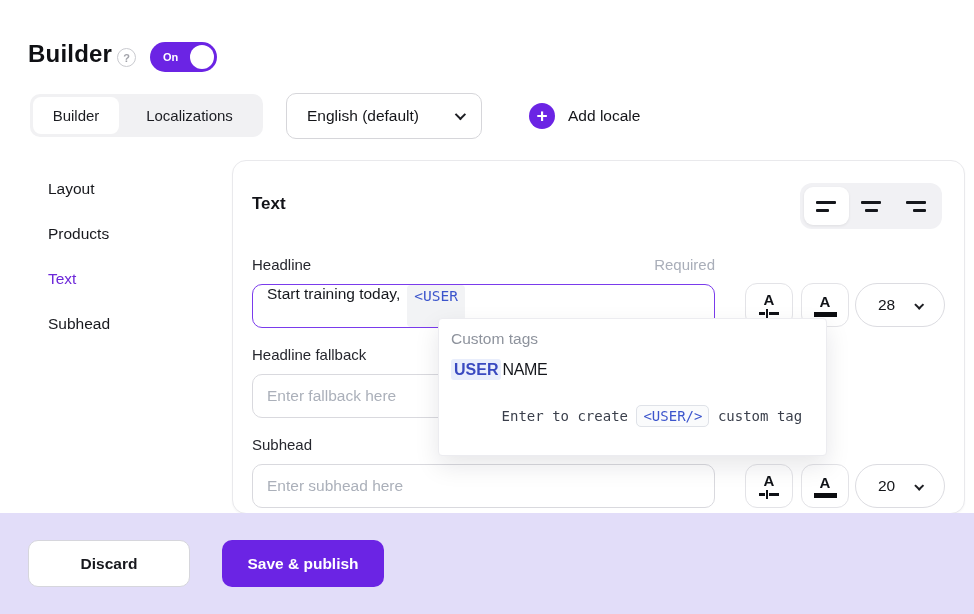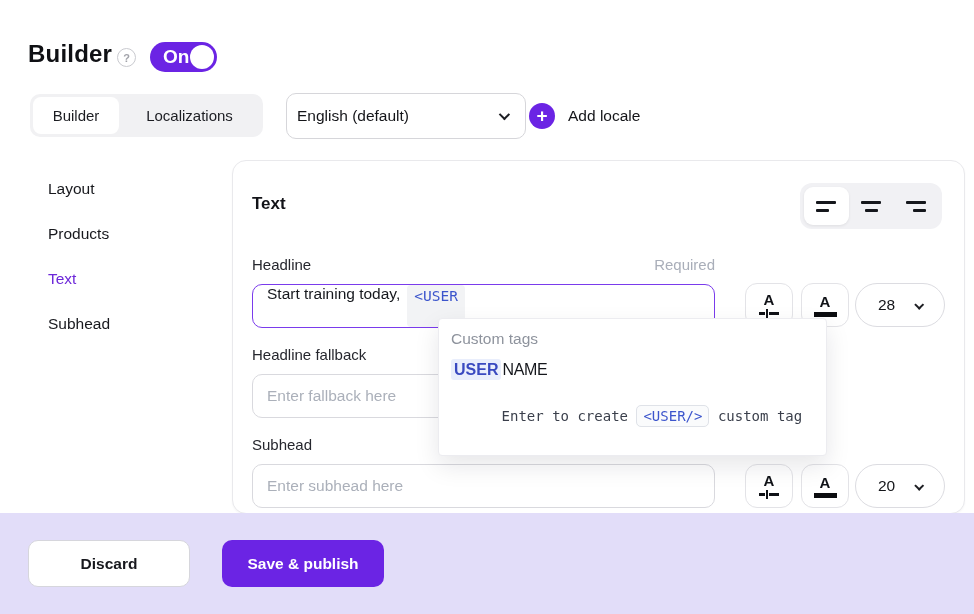--- a/index.html
+++ b/index.html
@@ -5,33 +5,33 @@
   * { margin:0; padding:0; box-sizing:border-box; }
   html,body { background:#ffffff; }
   body { font-family:"Liberation Sans", sans-serif; color:#17181d; }
   .stage { position:relative; width:974px; height:614px; background:#fff; overflow:hidden; }
 
   
   .page-title { position:absolute; left:28px; top:40px; font-size:24px; font-weight:700; color:#0f1014; letter-spacing:.2px; }
   .help-icon { position:absolute; left:117px; top:48px; width:19px; height:19px; border:1.5px solid #c9cacf; border-radius:50%;
     display:flex; align-items:center; justify-content:center; font-size:11px; font-weight:700; color:#a2a3aa; }
   .toggle { position:absolute; left:150px; top:42px; width:67px; height:30px; background:#6b24e4; border-radius:16px; cursor:pointer; }
-  .toggle-label { position:absolute; left:13px; top:50%; transform:translateY(-50%); color:#fff; font-size:19px; font-weight:700; }
+  .toggle-label { position:absolute; left:13px; top:50%; transform:translateY(-50%); color:#fff; font-size:11px; font-weight:700; }
   .toggle-knob { position:absolute; right:3px; top:3px; width:24px; height:24px; background:#fff; border-radius:50%; }
 
   
   .tabs { position:absolute; left:30px; top:94px; height:43px; background:#f1f1f3; border-radius:10px; display:flex; align-items:center; padding:3px; }
   .tab { height:37px; display:flex; align-items:center; justify-content:center; font-size:15px; color:#1c1d22; border-radius:8px; cursor:pointer; }
   .tab.active { background:#fff; }
   .tab-builder { width:86px; }
   .tab-localizations { width:141px; }
 
   
-  .lang-select { position:absolute; left:286px; top:93px; width:240px; height:46px; border:1px solid #d6d6da; border-radius:10px;
-    background:#fff; display:flex; align-items:center; padding:0 18px 0 10px; cursor:pointer; }
+  .lang-select { position:absolute; left:286px; top:93px; width:196px; height:46px; border:1px solid #d6d6da; border-radius:10px;
+    background:#fff; display:flex; align-items:center; padding:0 18px 0 20px; cursor:pointer; }
   .lang-select .label { font-size:15.5px; color:#141519; flex:1; }
   .chev { width:8px; height:8px; border-right:2px solid #1d1e23; border-bottom:2px solid #1d1e23; transform:rotate(45deg) translateY(-2px); }
   .add-locale { position:absolute; left:529px; top:103px; display:flex; align-items:center; gap:13px; cursor:pointer; }
   .plus-icon { width:26px; height:26px; border-radius:50%; background:#6b24e4; color:#fff; display:flex; align-items:center; justify-content:center;
     font-size:19px; font-weight:700; line-height:1; padding-bottom:2px; }
   .add-locale .label { font-size:15.5px; color:#141519; }
 
   
   .side-item { position:absolute; left:48px; font-size:15.5px; color:#17181d; cursor:pointer; }
   .side-item.active { color:#6d28d9; }

